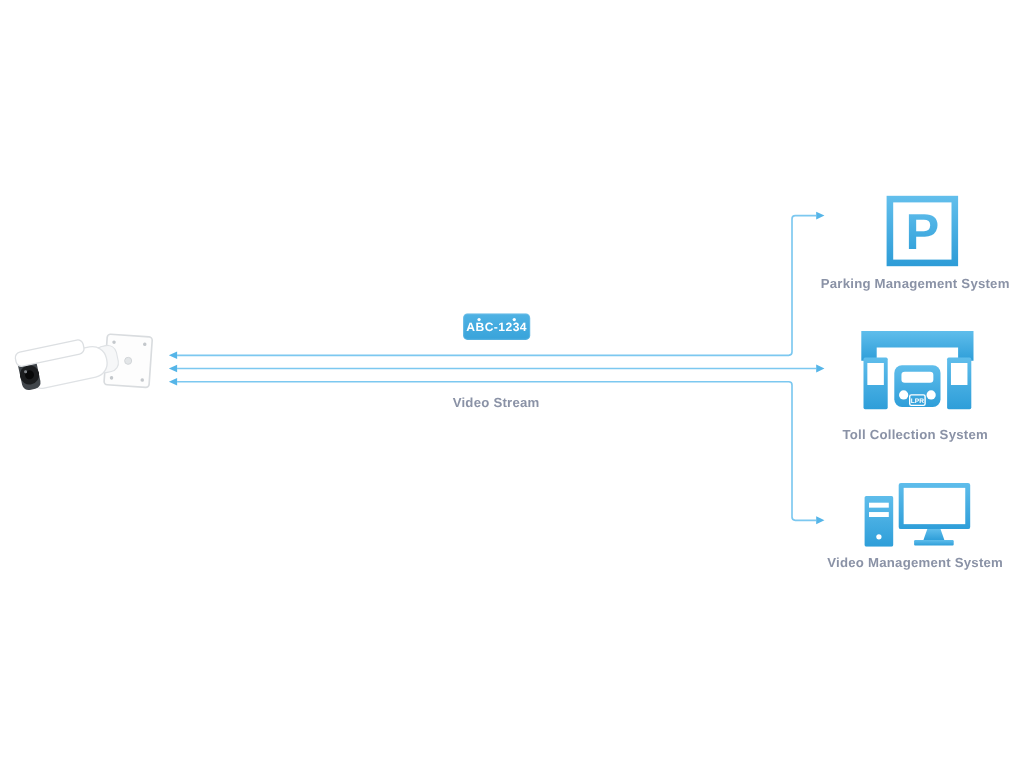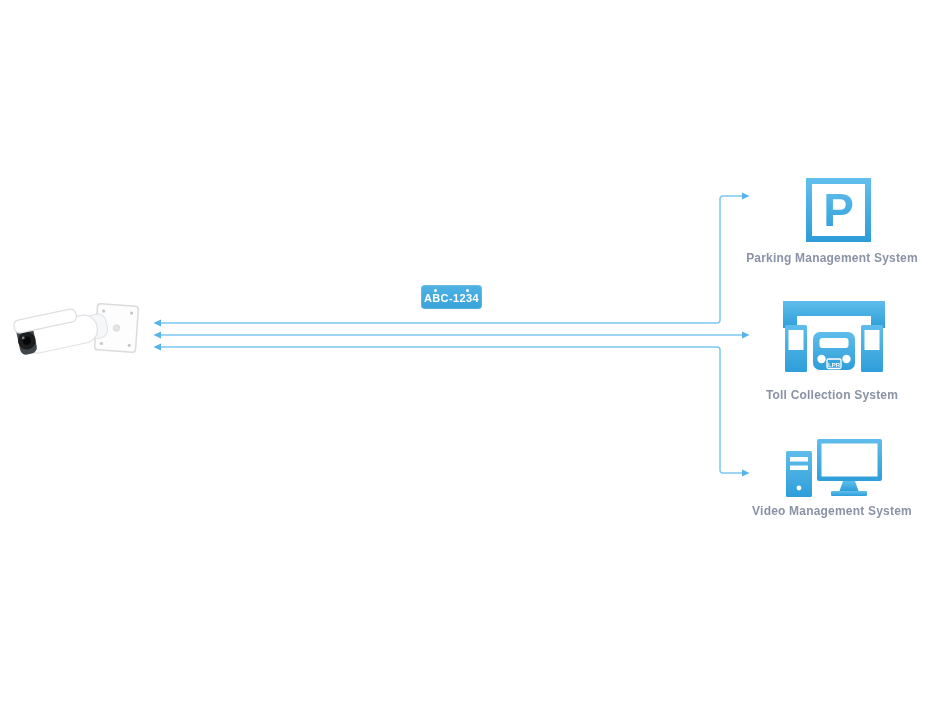--- a/index.html
+++ b/index.html
@@ -96,20 +96,21 @@
       </g>
     </svg>
   </div>
 
   <div class="plate">
     <span class="dot l"></span>
     <span class="dot r"></span>
     <span class="txt">ABC-1234</span>
   </div>
 
+  <div class="lbl stream-lbl">Video Stream</div>
 
   <div class="p-sign">
     <div class="inner">
       <span class="glyph">P</span>
     </div>
   </div>
   <div class="lbl parking-lbl">Parking Management System</div>
 
   <div class="toll-icon">
     <svg viewBox="0 0 104 72" width="104" height="72">

